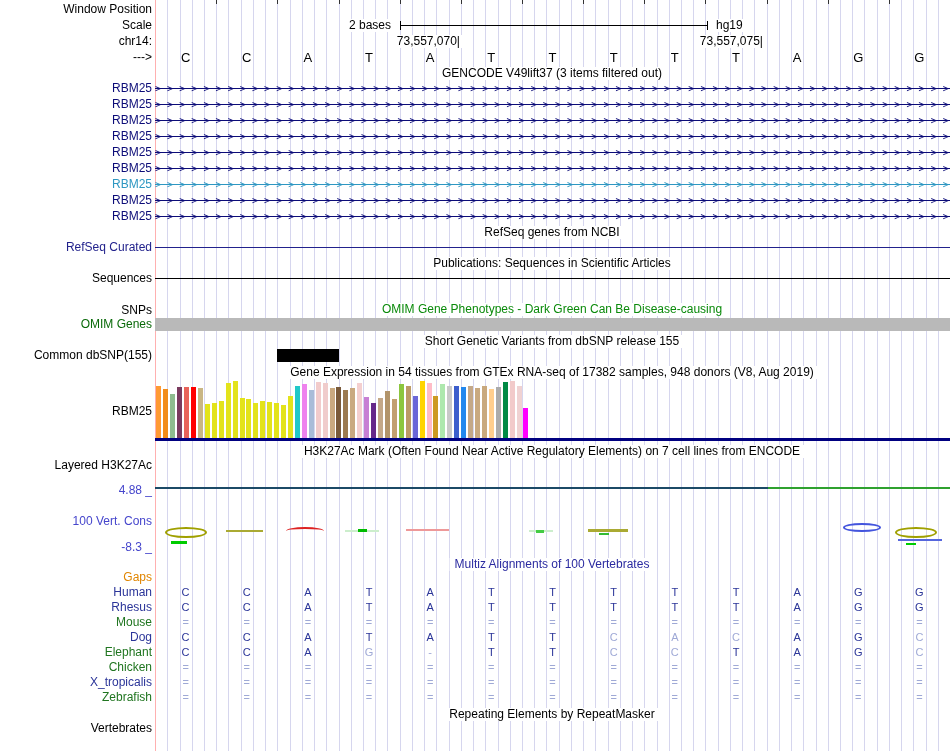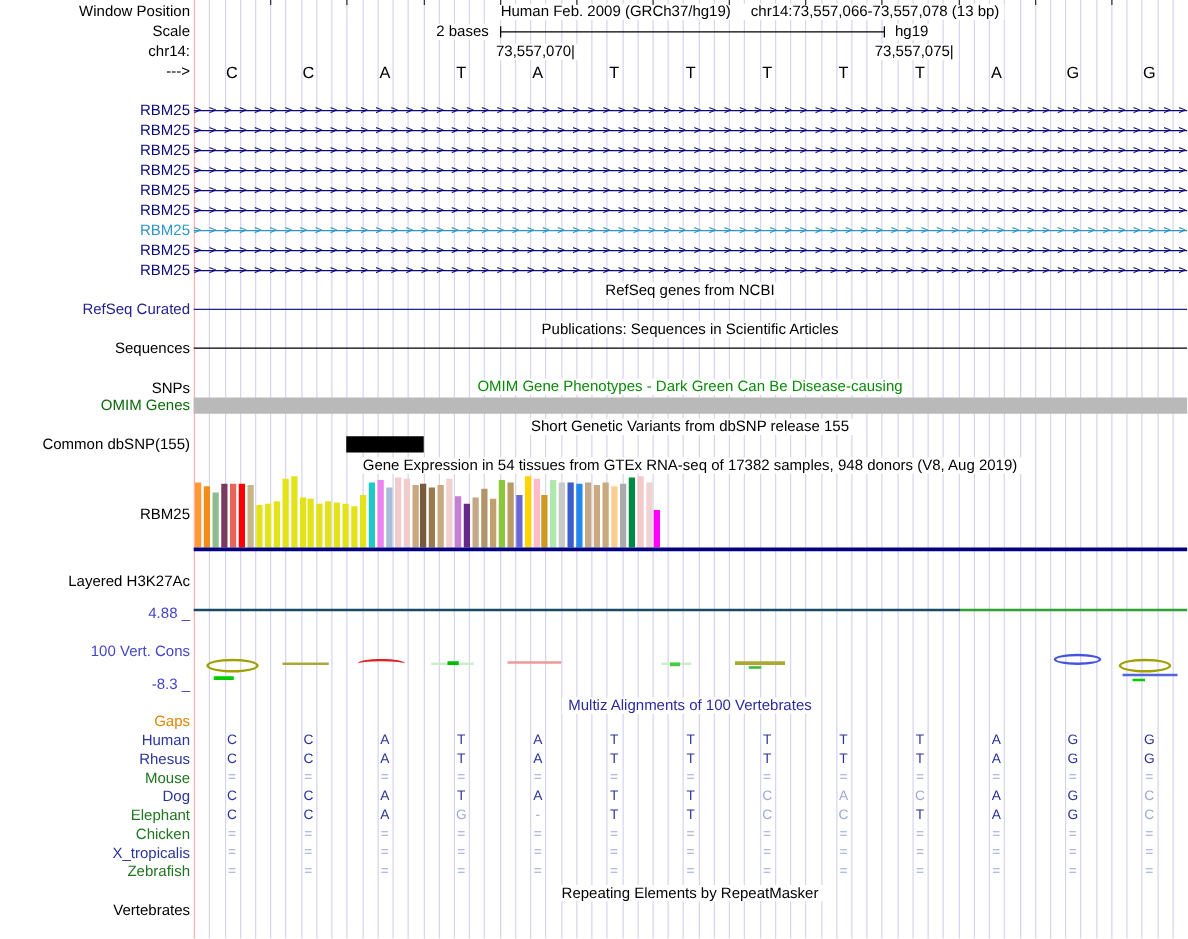--- a/index.html
+++ b/index.html
@@ -84,24 +84,20 @@
     <div class="abs" style="left: 228.4px; top: 0px; width: 1px; height: 751px; background: rgb(214, 214, 238);"></div>
     <div class="abs" style="left: 216.2px; top: 0px; width: 1px; height: 751px; background: rgb(214, 214, 238);"></div>
     <div class="abs" style="left: 203.9px; top: 0px; width: 1px; height: 751px; background: rgb(214, 214, 238);"></div>
     <div class="abs" style="left: 191.7px; top: 0px; width: 1px; height: 751px; background: rgb(214, 214, 238);"></div>
     <div class="abs" style="left: 179.5px; top: 0px; width: 1px; height: 751px; background: rgb(214, 214, 238);"></div>
     <div class="abs" style="left: 167.2px; top: 0px; width: 1px; height: 751px; background: rgb(214, 214, 238);"></div>
 
   <div class="abs" id="edge-line" style="left: 155px; top: 0px; width: 1px; height: 751px; background: rgb(255, 176, 176);"></div>
 
   <div class="llabel" style="top:3px;">Window Position</div>
-  <div class="assembly" style="top:3px;">
-    <span>Human Feb. 2009 (GRCh37/hg19)</span>
-    <span>chr14:73,557,066-73,557,078 (13 bp)</span>
-  </div>
 
   <div class="llabel" style="top:19px;">Scale</div>
   <div class="abs hdrbox" style="right:556px;top:19px;">2 bases</div>
   <div class="abs" style="left:400px;top:25px;width:308px;height:1px;background:#000;"></div>
   <div class="abs" style="left:400px;top:21px;width:1px;height:9px;background:#000;"></div>
   <div class="abs" style="left:707px;top:21px;width:1px;height:9px;background:#000;"></div>
   <div class="abs hdrbox" style="left:713px;top:19px;">hg19</div>
 
   <div class="llabel" style="top:35px;">chr14:</div>
   <div class="abs hdrbox" style="right:487px;top:35px;">73,557,070|</div>
@@ -117,20 +113,21 @@
       <div class="base" style="left: 491.3px; top: 51px;">T</div>
       <div class="base" style="left: 552.5px; top: 51px;">T</div>
       <div class="base" style="left: 613.7px; top: 51px;">T</div>
       <div class="base" style="left: 674.8px; top: 51px;">T</div>
       <div class="base" style="left: 736px; top: 51px;">T</div>
       <div class="base" style="left: 797.1px; top: 51px;">A</div>
       <div class="base" style="left: 858.3px; top: 51px;">G</div>
       <div class="base" style="left: 919.4px; top: 51px;">G</div>
     </div>
 
+  <div class="title" style="top:67px;">GENCODE V49lift37 (3 items filtered out)</div>
   <div id="gene-rows">
       <div class="llabel" style="top: 82px; color: rgb(12, 12, 120);">RBM25</div>
       <div class="abs" style="left: 155px; top: 88px; width: 795px; height: 1px; background: rgb(12, 12, 120);"></div>
       <div class="arrowline" style="top: 83px; color: rgb(12, 12, 120);">&gt;&gt;&gt;&gt;&gt;&gt;&gt;&gt;&gt;&gt;&gt;&gt;&gt;&gt;&gt;&gt;&gt;&gt;&gt;&gt;&gt;&gt;&gt;&gt;&gt;&gt;&gt;&gt;&gt;&gt;&gt;&gt;&gt;&gt;&gt;&gt;&gt;&gt;&gt;&gt;&gt;&gt;&gt;&gt;&gt;&gt;&gt;&gt;&gt;&gt;&gt;&gt;&gt;&gt;&gt;&gt;&gt;&gt;&gt;&gt;&gt;&gt;&gt;&gt;&gt;&gt;</div>
       <div class="llabel" style="top: 98px; color: rgb(12, 12, 120);">RBM25</div>
       <div class="abs" style="left: 155px; top: 104px; width: 795px; height: 1px; background: rgb(12, 12, 120);"></div>
       <div class="arrowline" style="top: 99px; color: rgb(12, 12, 120);">&gt;&gt;&gt;&gt;&gt;&gt;&gt;&gt;&gt;&gt;&gt;&gt;&gt;&gt;&gt;&gt;&gt;&gt;&gt;&gt;&gt;&gt;&gt;&gt;&gt;&gt;&gt;&gt;&gt;&gt;&gt;&gt;&gt;&gt;&gt;&gt;&gt;&gt;&gt;&gt;&gt;&gt;&gt;&gt;&gt;&gt;&gt;&gt;&gt;&gt;&gt;&gt;&gt;&gt;&gt;&gt;&gt;&gt;&gt;&gt;&gt;&gt;&gt;&gt;&gt;&gt;</div>
       <div class="llabel" style="top: 114px; color: rgb(12, 12, 120);">RBM25</div>
       <div class="abs" style="left: 155px; top: 120px; width: 795px; height: 1px; background: rgb(12, 12, 120);"></div>
       <div class="arrowline" style="top: 115px; color: rgb(12, 12, 120);">&gt;&gt;&gt;&gt;&gt;&gt;&gt;&gt;&gt;&gt;&gt;&gt;&gt;&gt;&gt;&gt;&gt;&gt;&gt;&gt;&gt;&gt;&gt;&gt;&gt;&gt;&gt;&gt;&gt;&gt;&gt;&gt;&gt;&gt;&gt;&gt;&gt;&gt;&gt;&gt;&gt;&gt;&gt;&gt;&gt;&gt;&gt;&gt;&gt;&gt;&gt;&gt;&gt;&gt;&gt;&gt;&gt;&gt;&gt;&gt;&gt;&gt;&gt;&gt;&gt;&gt;</div>
@@ -224,20 +221,21 @@
       <div class="abs" style="left: 481.9px; top: 386px; width: 5.1px; height: 52px; background: rgb(201, 169, 126);"></div>
       <div class="abs" style="left: 488.8px; top: 389px; width: 5.1px; height: 49px; background: rgb(255, 206, 142);"></div>
       <div class="abs" style="left: 495.7px; top: 387px; width: 5.1px; height: 51px; background: rgb(171, 171, 171);"></div>
       <div class="abs" style="left: 502.6px; top: 382px; width: 5.1px; height: 56px; background: rgb(0, 138, 69);"></div>
       <div class="abs" style="left: 509.6px; top: 381px; width: 5.1px; height: 57px; background: rgb(242, 202, 202);"></div>
       <div class="abs" style="left: 516.5px; top: 386px; width: 5.1px; height: 52px; background: rgb(240, 210, 210);"></div>
       <div class="abs" style="left: 523.4px; top: 408px; width: 5.1px; height: 30px; background: rgb(255, 0, 255);"></div>
     </div>
   <div class="abs" style="left:155px;top:438px;width:795px;height:3px;background:#000080;"></div>
 
+  <div class="title" style="top:445px;">H3K27Ac Mark (Often Found Near Active Regulatory Elements) on 7 cell lines from ENCODE</div>
   <div class="llabel" style="top:459px;">Layered H3K27Ac</div>
   <div id="h3k-segments">
       <div class="abs" style="left: 155px; top: 487px; width: 613px; height: 2px; background: rgb(27, 74, 102);"></div>
       <div class="abs" style="left: 768px; top: 487px; width: 182px; height: 2px; background: rgb(47, 161, 47);"></div>
     </div>
 
   <div class="llabel" style="top:484px;color:#4545CC;">4.88 _</div>
   <div class="llabel" style="top:515px;color:#4545CC;">100 Vert. Cons</div>
   <div class="llabel" style="top:541px;color:#4545CC;">-8.3 _</div>
   <div id="cons-glyphs">

